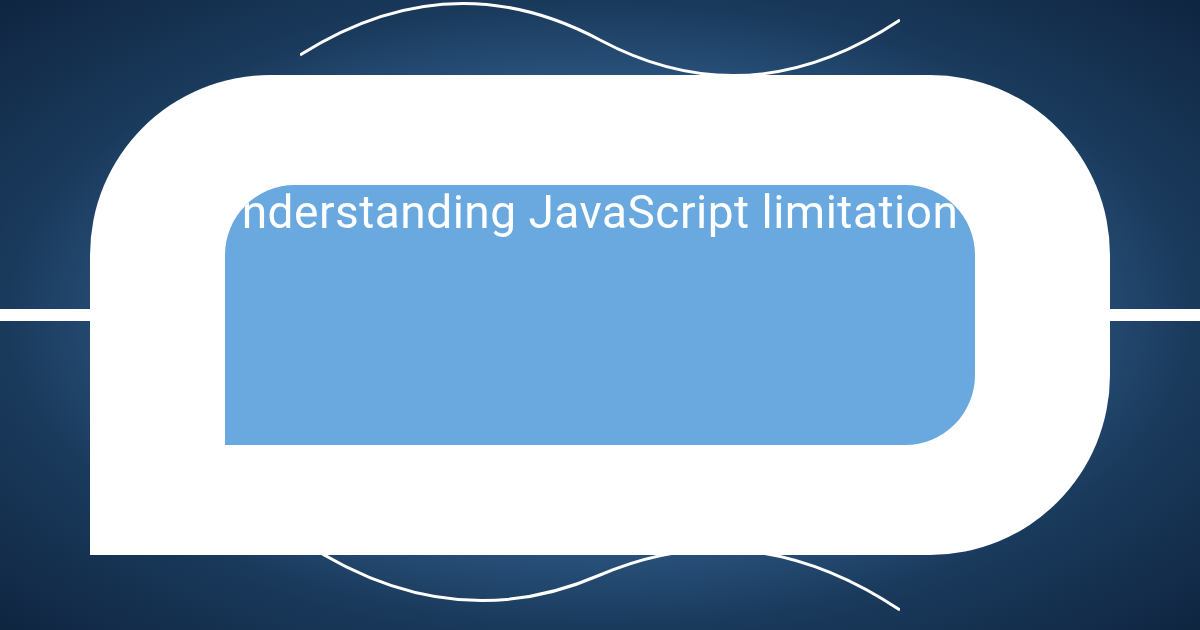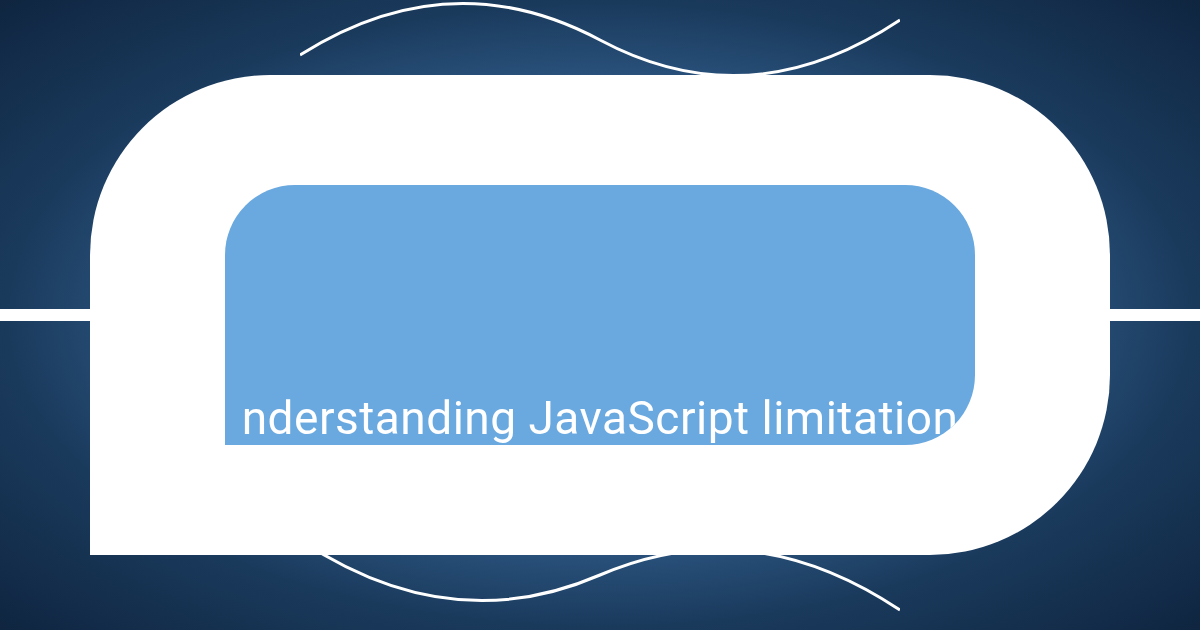--- a/index.html
+++ b/index.html
@@ -64,21 +64,21 @@
       position: absolute;
       width: 750px;
       height: 260px;
       top: 185px;
       left: 225px;
       background: #6aa8e0;
       border-radius: 0 70px 70px 0;
       border-top-left-radius: 70px;
       z-index: 4;
       display: flex;
-      align-items: flex-end;
+      align-items: flex-start;
       justify-content: center;
       overflow: hidden;
     }
     
     .title-text {
       color: white;
       font-size: 46px;
       font-weight: 400;
       white-space: nowrap;
       letter-spacing: 0.5px;

